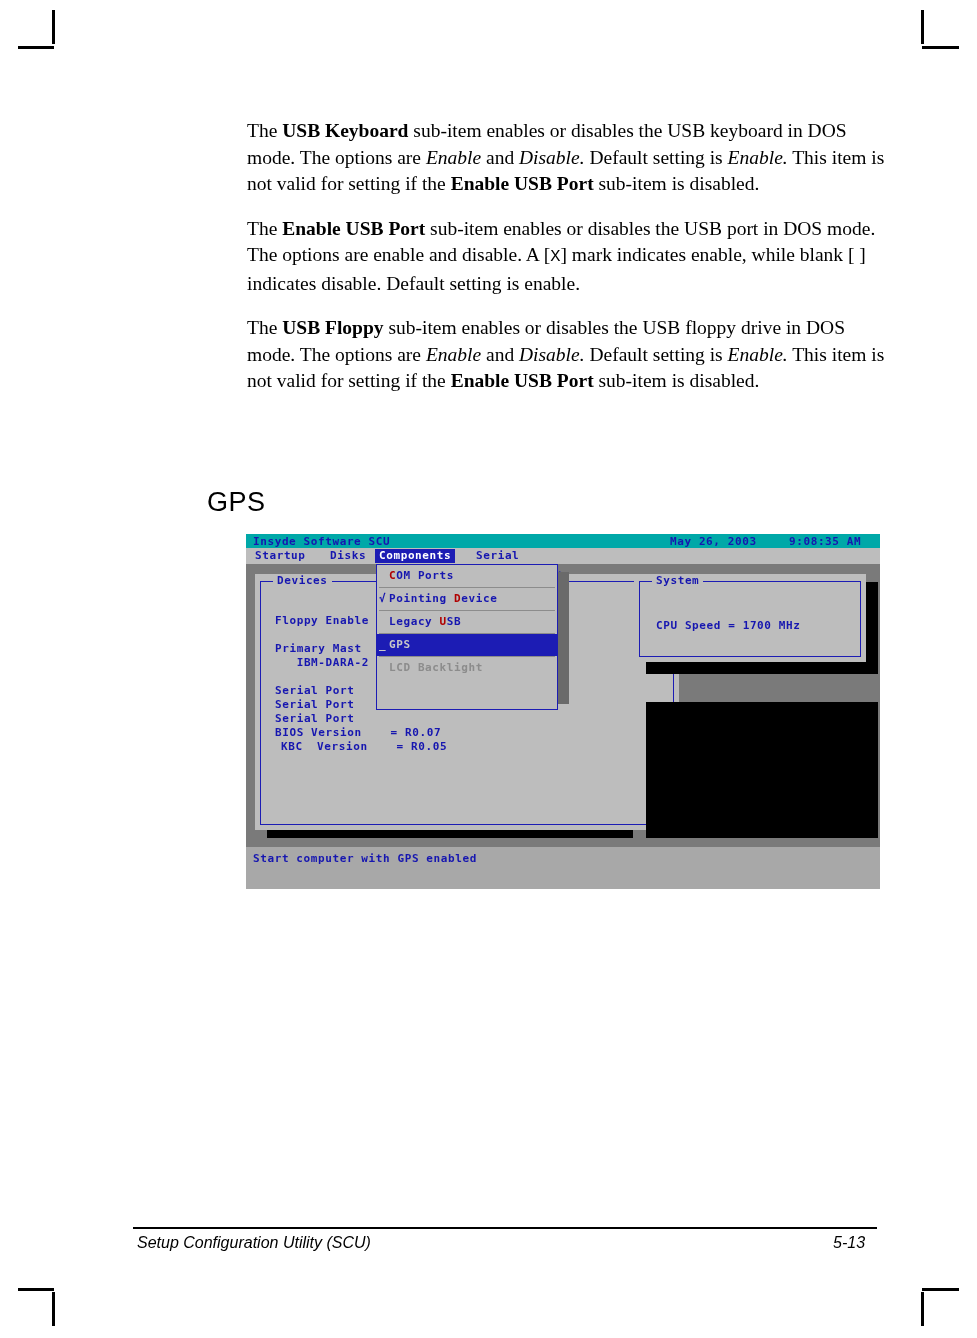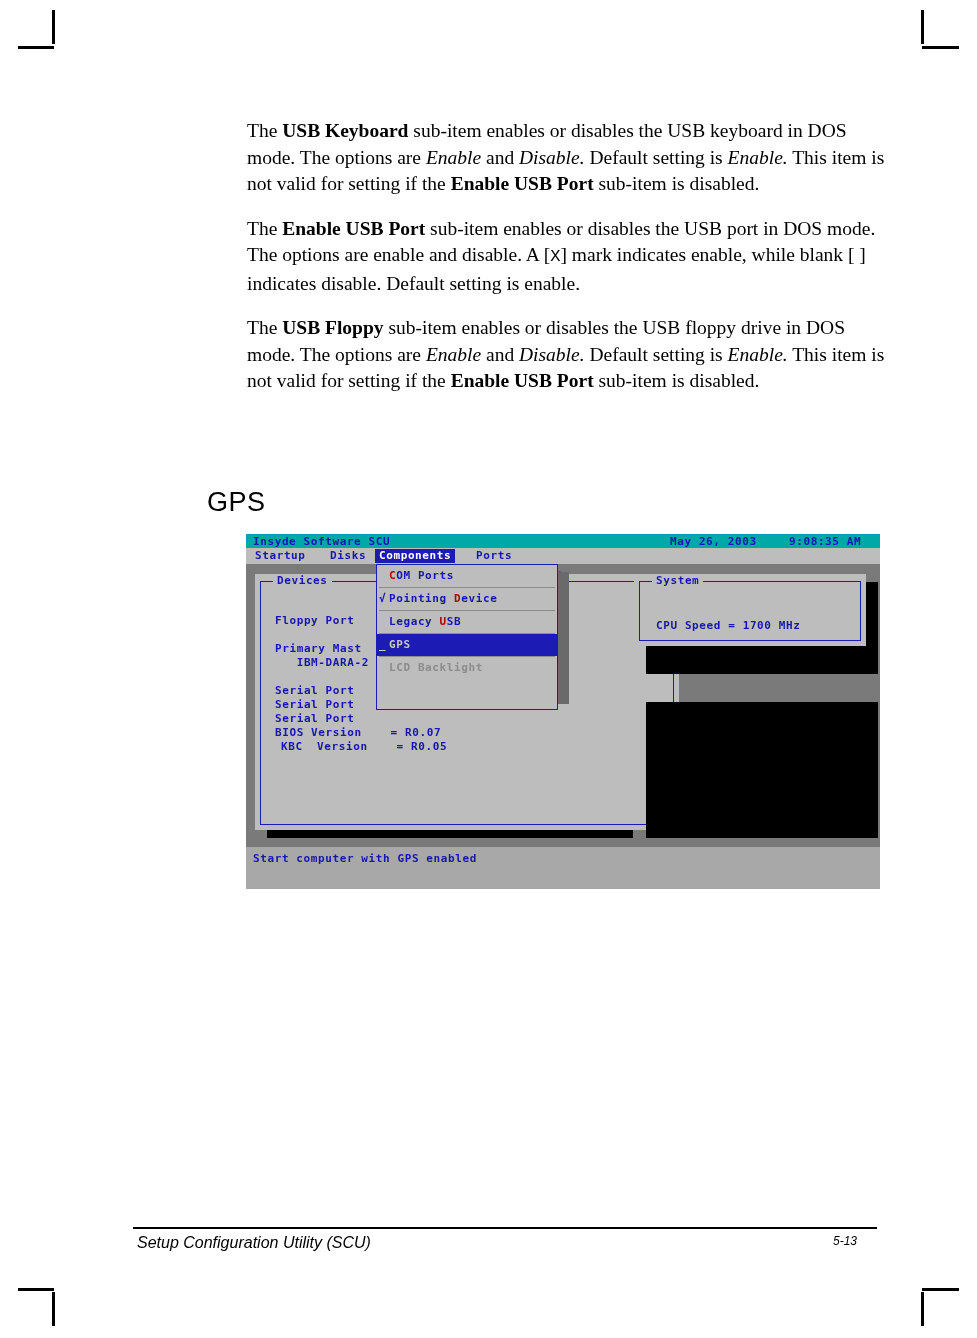--- a/index.html
+++ b/index.html
@@ -117,21 +117,21 @@
   
   .footrule{position:absolute;left:133px;top:1227px;width:744px;height:2px;background:#000;}
   .foot-left{
     position:absolute;left:137px;top:1234px;
     font-family:"Liberation Sans", sans-serif;
     font-style:italic;font-size:16px;color:#000;
   }
   .foot-right{
     position:absolute;left:833px;top:1234px;
     font-family:"Liberation Sans", sans-serif;
-    font-style:italic;font-size:12px;color:#000;text-align:center;
+    font-style:italic;font-size:16px;color:#000;text-align:center;
   }
 </style>
 </head>
 <body>
 
 <div class="crop" style="left:52px;  top:10px;   width:3px;   height:34px;"></div>
 <div class="crop" style="left:18px;  top:46px;   width:36px;  height:3px;"></div>
 <div class="crop" style="left:921px; top:10px;   width:3px;   height:34px;"></div>
 <div class="crop" style="left:922px; top:46px;   width:37px;  height:3px;"></div>
 <div class="crop" style="left:18px;  top:1288px; width:36px; height:3px;"></div>
@@ -152,40 +152,40 @@
   <div class="titlebar">
     <span class="app">Insyde Software SCU</span>
     <span class="date">May 26, 2003</span>
     <span class="time">9:08:35 AM</span>
   </div>
 
   <div class="menubar">
     <span class="mi" style="left:5px;">Startup</span>
     <span class="mi" style="left:80px;">Disks</span>
     <span class="mi active" style="left:129px;">Components</span>
-    <span class="mi" style="left:226px;">Ports</span>
+    <span class="mi" style="left:226px;">Serial</span>
     <span class="mi" style="left:285px;margin-top:20px;">Exit</span>
   </div>
 
   <div class="shadow" style="left:21px;top:48px;width:366px;height:256px;"></div>
   <div class="panel" style="left:9px;top:40px;width:424px;height:256px;">
     <div class="frame"></div>
     <div class="legend">Devices</div>
-    <div class="row" style="left:20px;top:40px;">Floppy Port</div>
+    <div class="row" style="left:20px;top:40px;">Floppy Enable</div>
     <div class="row" style="left:20px;top:68px;">Primary Mast</div>
     <div class="row" style="left:20px;top:82px;">   IBM-DARA-2</div>
     <div class="row" style="left:20px;top:110px;">Serial Port</div>
     <div class="row" style="left:20px;top:124px;">Serial Port</div>
     <div class="row" style="left:20px;top:138px;">Serial Port</div>
     <div class="row" style="left:20px;top:152px;">BIOS Version    = R0.07</div>
     <div class="row" style="left:20px;top:166px;margin-left:6px;">KBC  Version    = R0.05</div>
   </div>
 
   <div class="shadow" style="left:400px;top:48px;width:232px;height:92px;"></div>
-  <div class="panel" style="left:388px;top:40px;width:232px;height:72px;">
+  <div class="panel" style="left:388px;top:40px;width:232px;height:88px;">
     <div class="frame"></div>
     <div class="legend">System</div>
     <div class="row" style="left:22px;top:45px;">CPU Speed = 1700 MHz</div>
   </div>
 
   <div class="shadow" style="left:400px;top:168px;width:232px;height:136px;"></div>
 
   <div class="dd-shadow" style="left:141px;top:38px;width:182px;height:132px;"></div>
   <div class="dropdown" style="left:130px;top:30px;width:182px;height:146px;">
     <div class="dd-item"><span class="accel">C</span>OM Ports</div>

